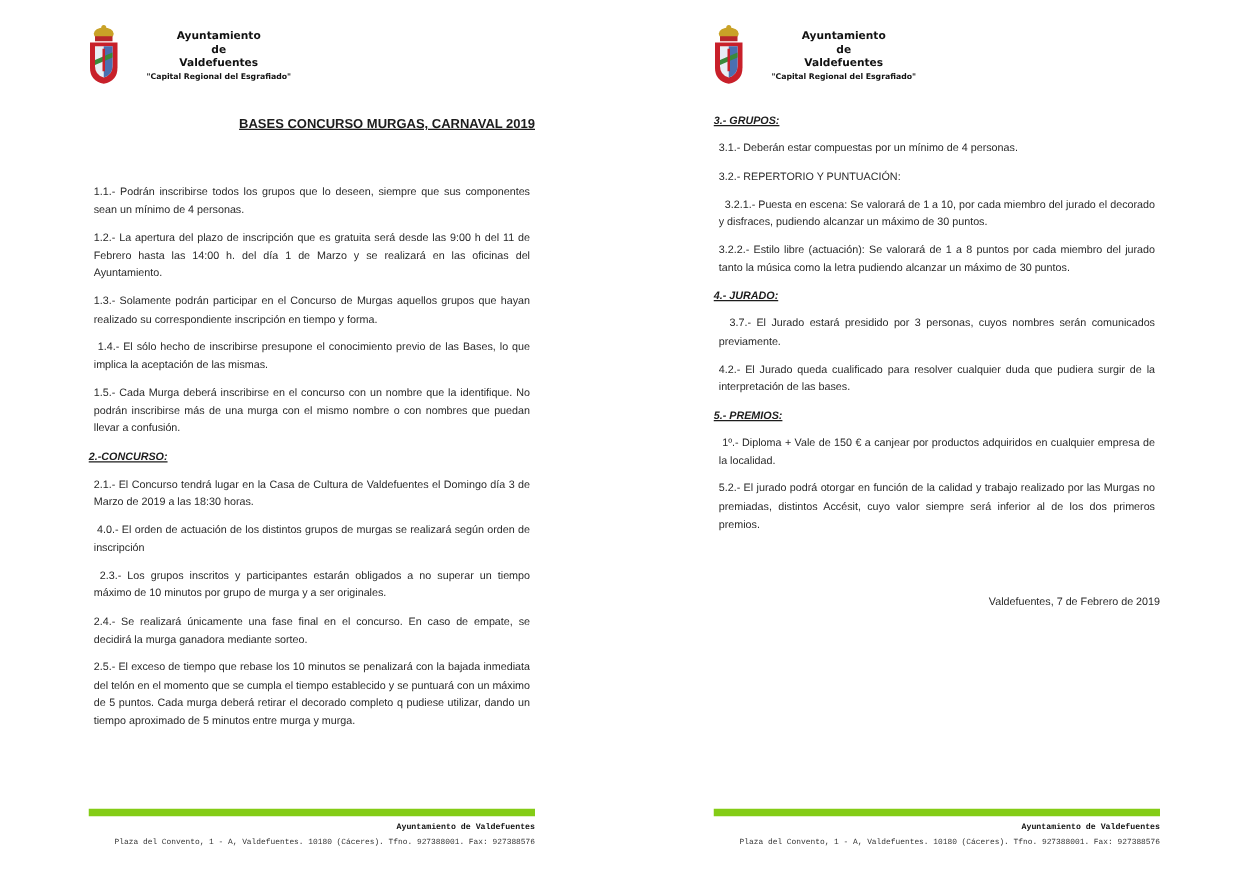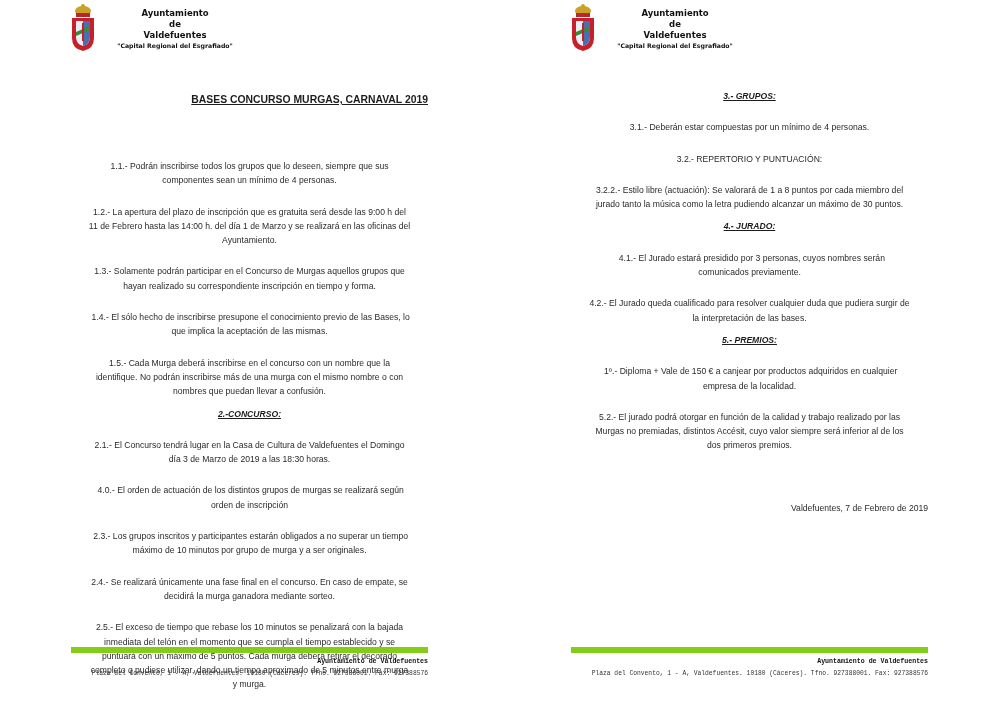--- a/index.html
+++ b/index.html
@@ -1,32 +1,32 @@
 <!DOCTYPE html>
 <html><head>
 <meta charset="utf-8">
 <style>
   html, body { margin:0; padding:0; background:#ffffff; }
   body { width:1000px; height:707px; position:relative; overflow:hidden;
          font-family:"Liberation Sans", sans-serif; color:#222; }
   .page { position:absolute; top:0; width:500px; height:707px; }
   .page.left { left:0; }
   .page.right { left:500px; }
-  .header { position:absolute; top:4px; left:70px; width:200px; height:52px; }
+  .header { position:absolute; top:20px; left:70px; width:200px; height:52px; }
   .crest { position:absolute; left:0; top:0; width:26px; height:48px; }
   .org { position:absolute; left:30px; top:4px; width:150px; text-align:center;
          font-family:"DejaVu Sans", sans-serif; font-weight:bold; font-size:8.5px; line-height:11px; color:#111; }
   .org .tag { font-size:6.2px; line-height:9px; font-weight:bold; }
   .content { position:absolute; left:71px; width:357px;
              font-family:"Liberation Sans", sans-serif; font-size:8.6px; line-height:14.3px; color:#2a2a2a; }
   .doc-title { position:absolute; left:71px; width:357px; top:94px; text-align:right;
                font-size:10.4px; font-weight:bold; text-decoration:underline; color:#1c1c1c; }
   .sec { font-weight:bold; font-style:italic; text-decoration:underline; margin:0; color:#1c1c1c; }
-  .para { margin:17px; text-align:justify; }
-  .block { margin-bottom:8px;text-align:center; }
+  .para { margin:4px; text-align:justify; }
+  .block { margin-bottom:8px; }
   .footer { position:absolute; left:71px; width:357px; top:647px; border-top:6px solid #84cc16; text-align:right;
             font-family:Liberation Mono, monospace; }
   .footer .f1 { font-size:6.6px; font-weight:bold; margin-top:5px; color:#111; }
   .footer .f2 { font-size:6.3px; margin-top:5px; color:#333; }
   .sign { text-align:right; margin:0; }
 </style>
 </head>
 <body>
 
 <div class="page left">
@@ -88,23 +88,24 @@
       <div>de</div>
       <div>Valdefuentes</div>
       <div class="tag">"Capital Regional del Esgrafiado"</div>
     </div>
   </div>
 
   <div class="content" style="top:89px;">
     <p class="sec block">3.- GRUPOS:</p>
     <p class="para block">3.1.- Deberán estar compuestas por un mínimo de 4 personas.</p>
     <p class="para block">3.2.- REPERTORIO Y PUNTUACIÓN:</p>
+    <p class="para block" style="white-space:pre-wrap;">  3.2.1.- Puesta en escena: Se valorará de 1 a 10, por cada miembro del jurado el decorado y disfraces, pudiendo alcanzar un máximo de 30 puntos.</p>
     <p class="para block">3.2.2.- Estilo libre (actuación): Se valorará de 1 a 8 puntos por cada miembro del jurado tanto la música como la letra pudiendo alcanzar un máximo de 30 puntos.</p>
     <p class="sec block">4.- JURADO:</p>
-    <p class="para block" style="white-space:pre-wrap;">  4.1.- El Jurado estará presidido por 3 personas, cuyos nombres serán comunicados previamente.</p>
+    <p class="para block" style="white-space:pre-wrap;">  3.7.- El Jurado estará presidido por 3 personas, cuyos nombres serán comunicados previamente.</p>
     <p class="para block">4.2.- El Jurado queda cualificado para resolver cualquier duda que pudiera surgir de la interpretación de las bases.</p>
     <p class="sec block">5.- PREMIOS:</p>
     <p class="para block" style="white-space:pre-wrap;"> 1º.- Diploma + Vale de 150 € a canjear por productos adquiridos en cualquier empresa de la localidad.</p>
     <p class="para block">5.2.- El jurado podrá otorgar en función de la calidad y trabajo realizado por las Murgas no premiadas, distintos Accésit, cuyo valor siempre será inferior al de los dos primeros premios.</p>
     <p class="sign" style="margin-top:48px;">Valdefuentes, 7 de Febrero de 2019</p>
   </div>
 
   <div class="footer">
     <div class="f1">Ayuntamiento de Valdefuentes</div>
     <div class="f2">Plaza del Convento, 1 - A, Valdefuentes. 10180 (Cáceres). Tfno. 927388001. Fax: 927388576</div>

